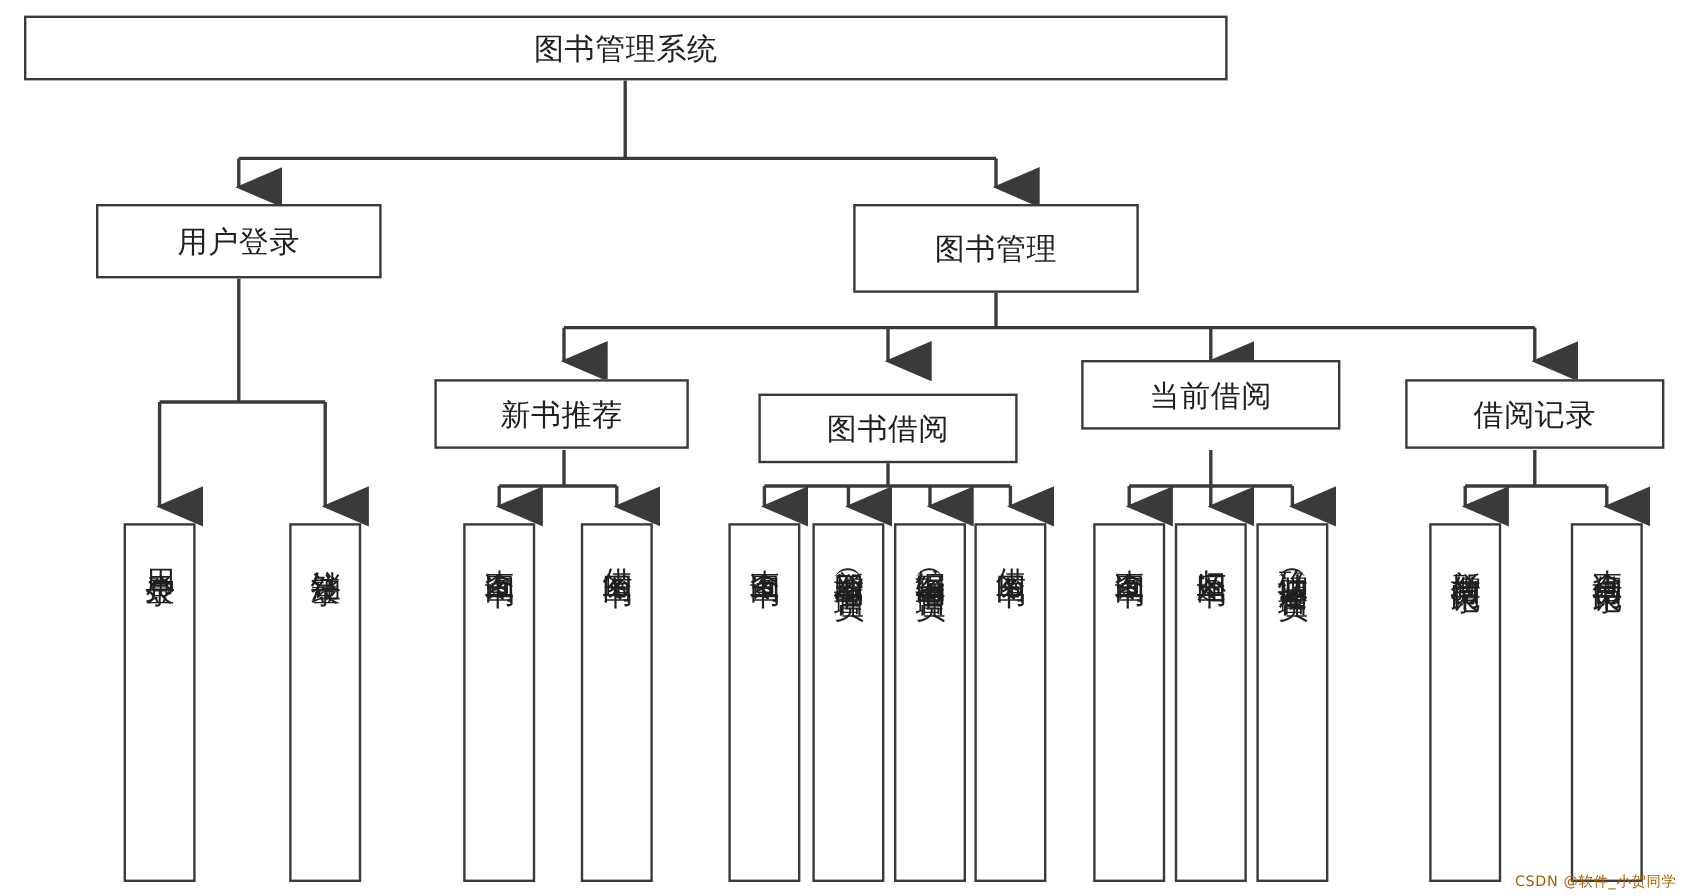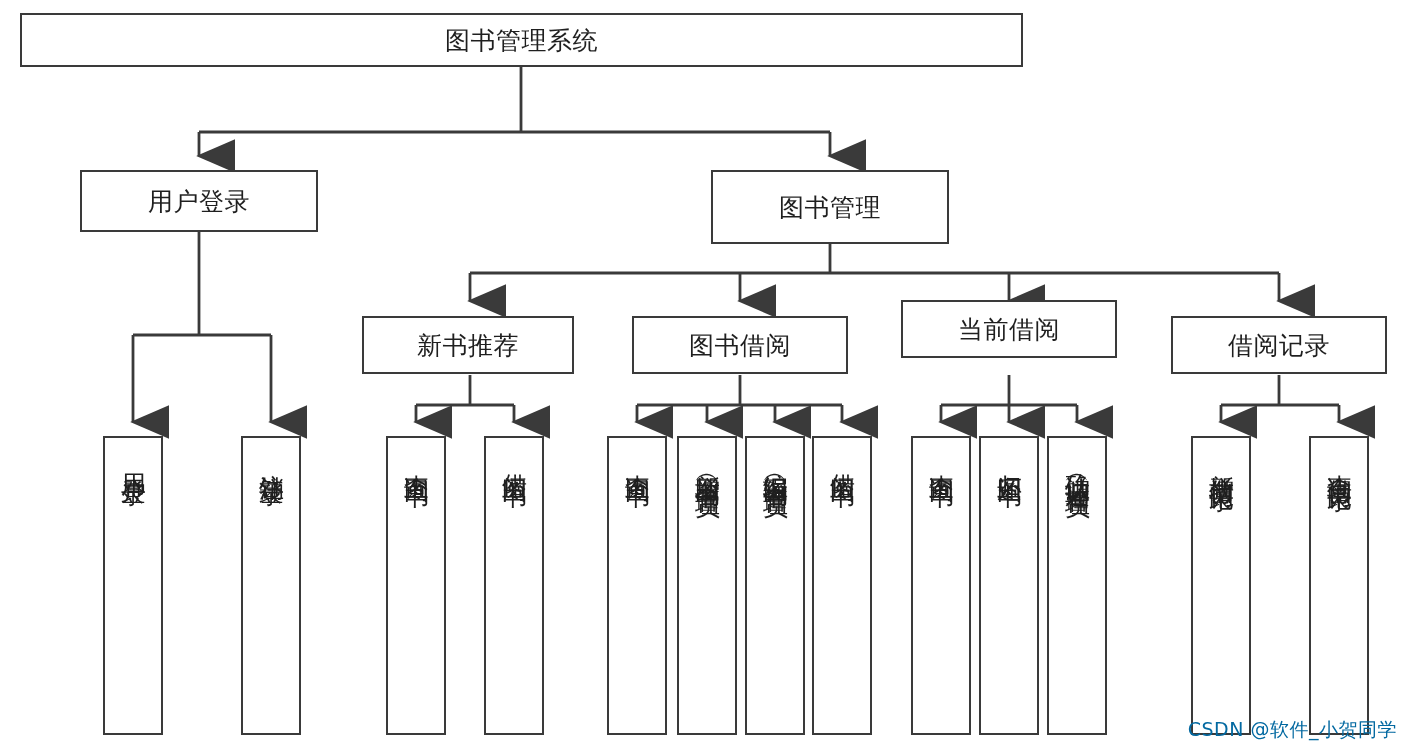--- a/index.html
+++ b/index.html
@@ -62,22 +62,22 @@
     text-orientation: upright;
     font-size: 25px;
     line-height: 1.12;
     letter-spacing: 3px;
     white-space: nowrap;
   }
   .watermark {
     position: absolute;
     right: 8px;
     bottom: 4px;
-    font-size: 19px;
-    color: #0369a1;
+    font-size: 12px;
+    color: #a16207;
     letter-spacing: 0.5px;
     z-index: 5;
     white-space: nowrap;
     font-family: "DejaVu Sans", "Liberation Sans", sans-serif;
   }
 </style>
 </head>
 <body>
 
 <div id="canvas">
@@ -141,21 +141,21 @@
   <div class="node horiz" style="left:80px; top:170px; width:238px; height:62px;">
     <span class="label">用户登录</span>
   </div>
   <div class="node horiz" style="left:711px; top:170px; width:238px; height:74px;">
     <span class="label">图书管理</span>
   </div>
 
   <div class="node horiz" style="left:362px; top:316px; width:212px; height:58px;">
     <span class="label">新书推荐</span>
   </div>
-  <div class="node horiz" style="left:632px; top:316px; width:216px; height:58px;">
+  <div class="node horiz" style="left:632px; top:328px; width:216px; height:58px;">
     <span class="label">图书借阅</span>
   </div>
   <div class="node horiz" style="left:901px; top:300px; width:216px; height:58px;">
     <span class="label">当前借阅</span>
   </div>
   <div class="node horiz" style="left:1171px; top:316px; width:216px; height:58px;">
     <span class="label">借阅记录</span>
   </div>
 
   <div class="node vert" style="left:103px; top:436px; width:60px; height:299px;">

